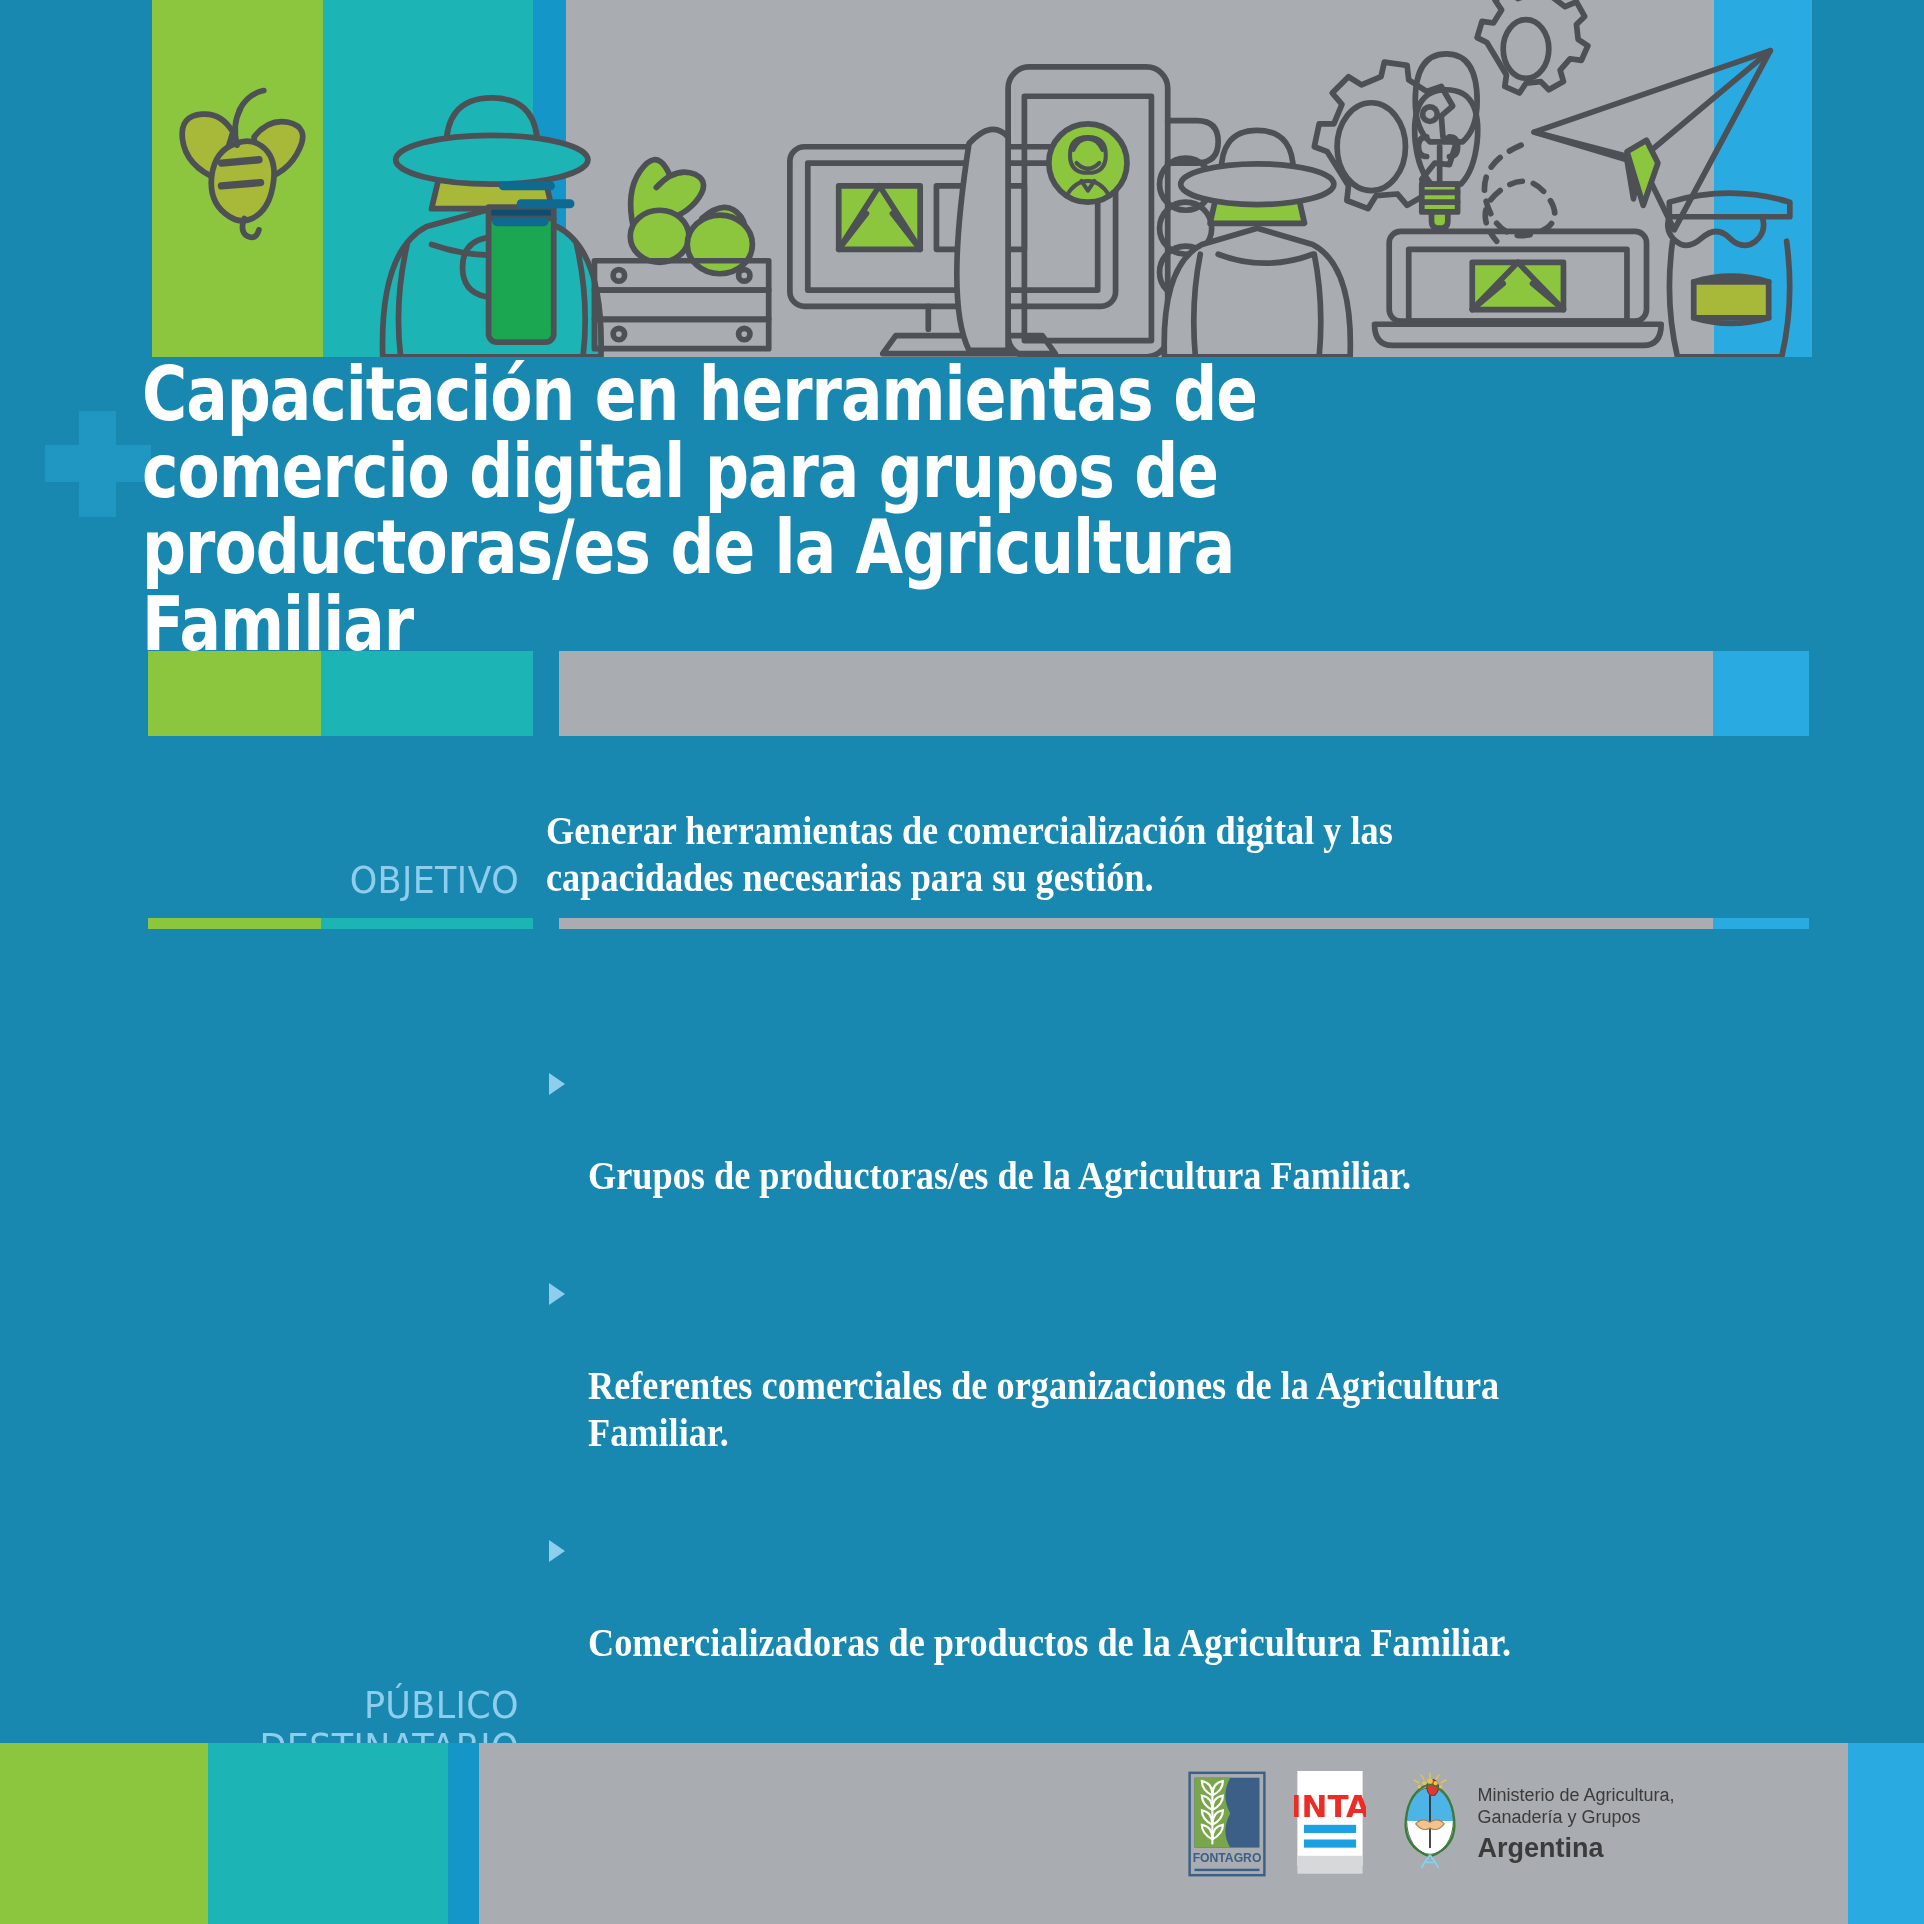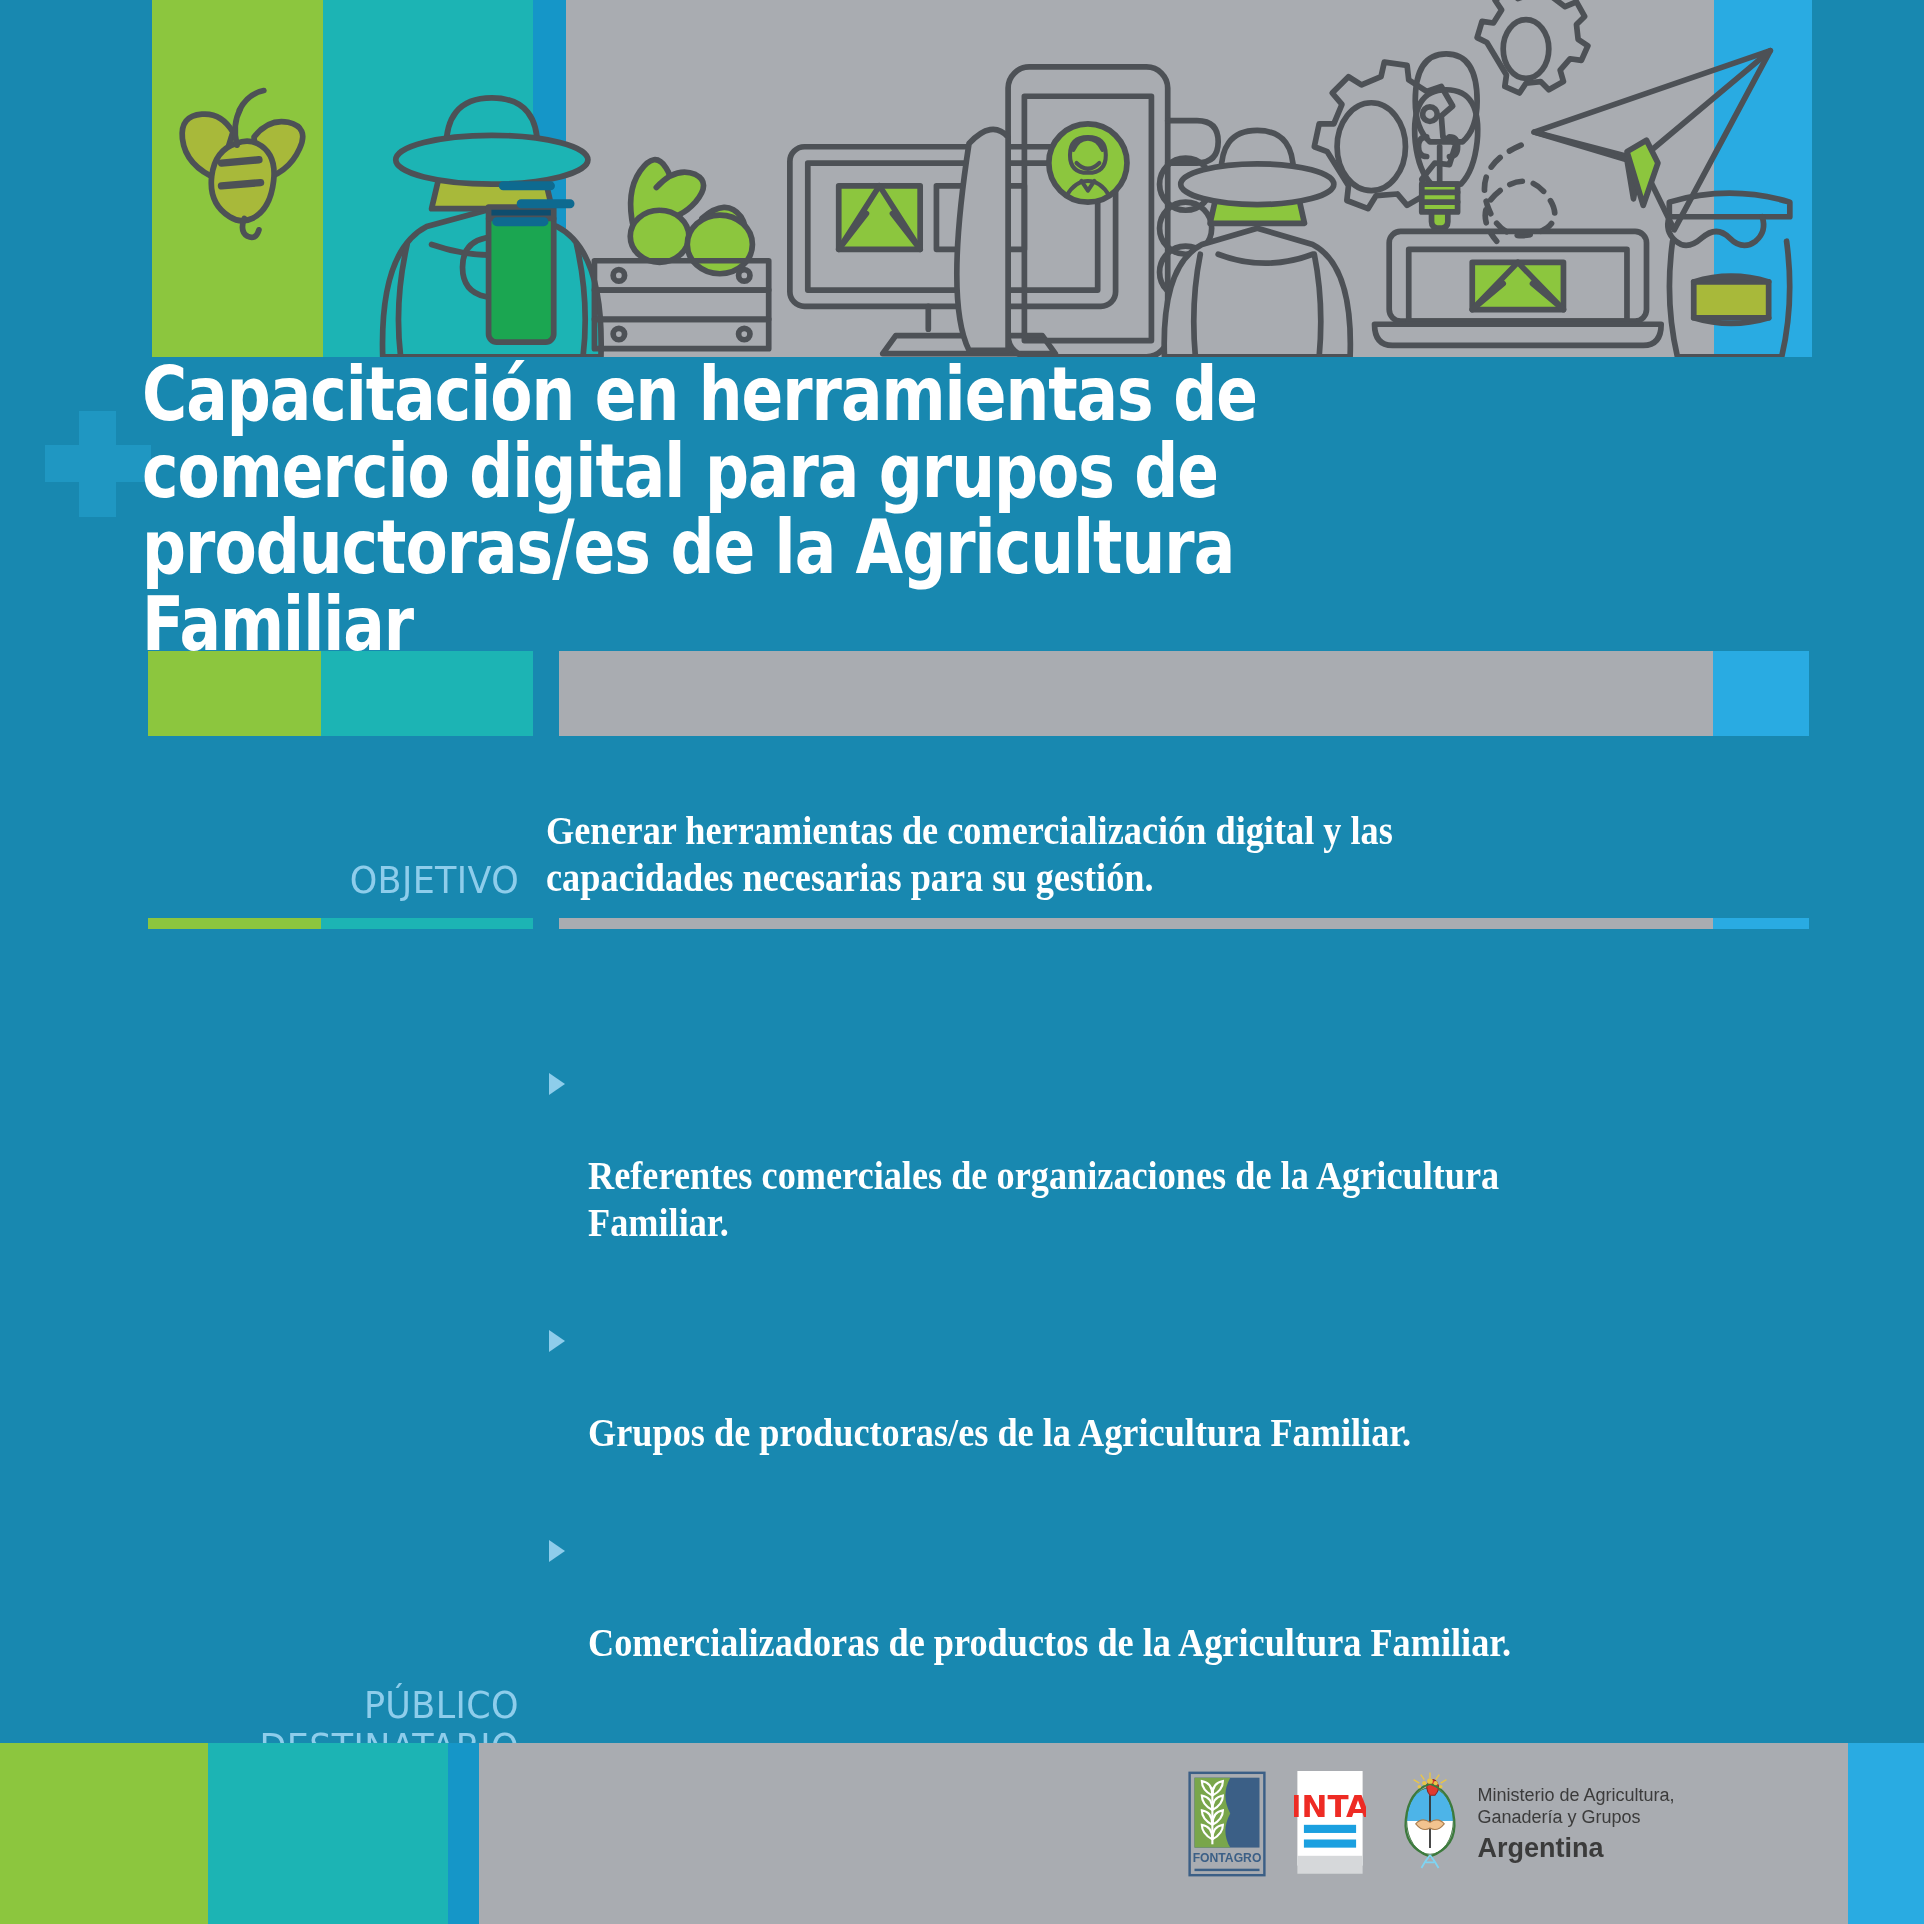--- a/index.html
+++ b/index.html
@@ -304,26 +304,26 @@
 
   <div class="row" style="min-height:244px; padding-top:37px;">
     <div class="row-label" style="padding-top:88px;">
       <span class="row-label-inner">PÚBLICO
 DESTINATARIO</span>
     </div>
     <div class="row-body row-body-narrow">
       <ul class="bullets">
         <li>
           <span class="bullet-tri"></span>
-          <span class="bullet-text">Referentes comerciales de organizaciones de la Agricultura
-Familiar.</span>
+          <span class="bullet-text">Grupos de productoras/es de la Agricultura Familiar.</span>
         </li>
         <li>
           <span class="bullet-tri"></span>
-          <span class="bullet-text">Grupos de productoras/es de la Agricultura Familiar.</span>
+          <span class="bullet-text">Referentes comerciales de organizaciones de la Agricultura
+Familiar.</span>
         </li>
         <li>
           <span class="bullet-tri"></span>
           <span class="bullet-text">Comercializadoras de productos de la Agricultura Familiar.</span>
         </li>
       </ul>
     </div>
   </div>
 
   <div class="divider" style="margin-top:37px;">

